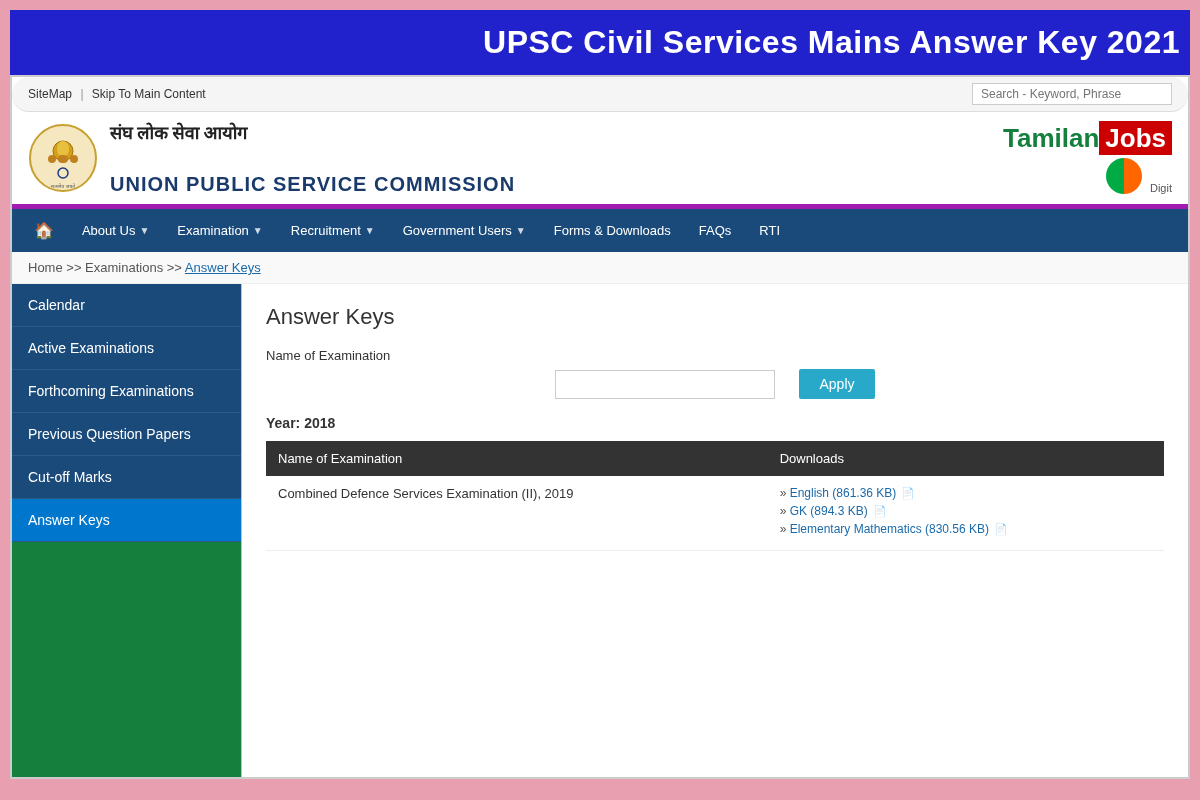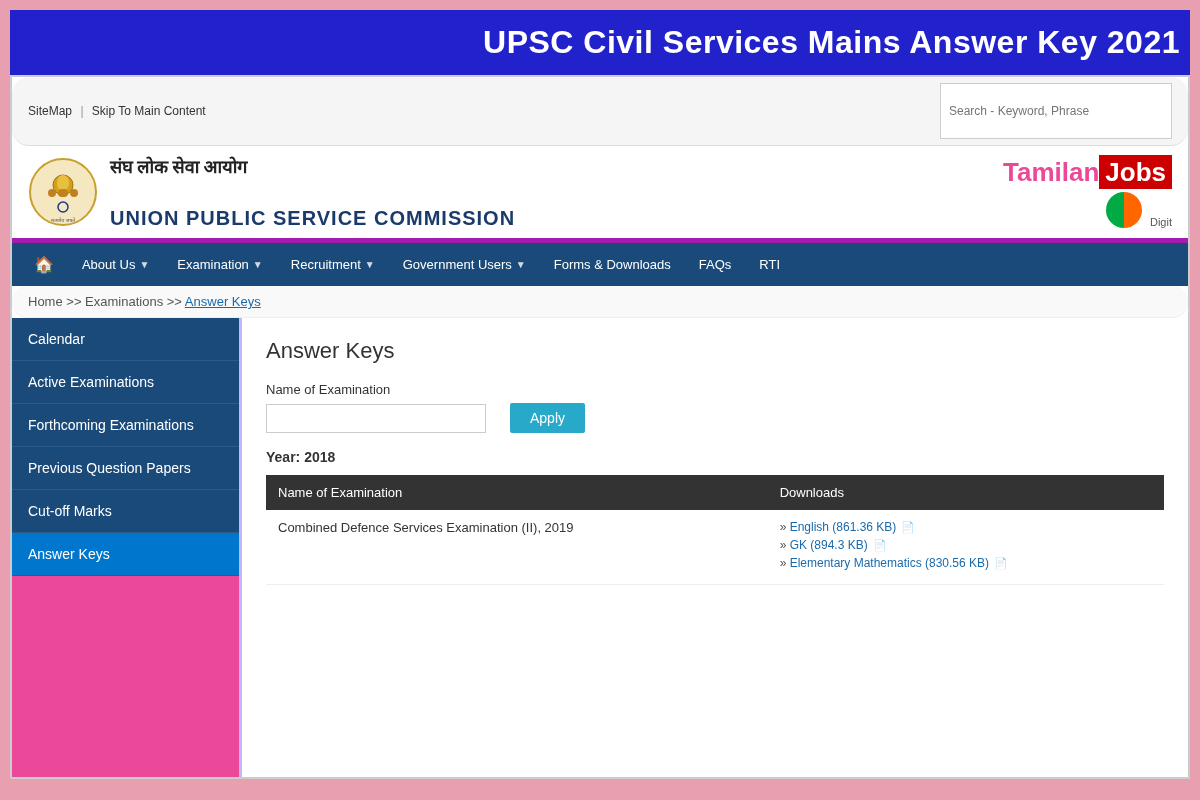--- a/index.html
+++ b/index.html
@@ -56,23 +56,23 @@
       text-decoration: none;
       font-size: 12px;
     }
     .utility-links span {
       margin: 0 5px;
       color: #999;
     }
 
     .search-bar input {
       border: 1px solid #ccc;
-      padding: 20px 8px;
+      padding: 3px 8px;
       font-size: 12px;
-      width: 232px;
+      width: 200px;
       color: #999;
     }
 
     
     .site-header {
       display: flex;
       align-items: center;
       justify-content: space-between;
       padding: 8px 16px;
       background: white;
@@ -115,21 +115,21 @@
     .brand-box {
       display: flex;
       flex-direction: column;
       align-items: flex-end;
     }
 
     .tamilan-jobs {
       font-size: 26px;
       font-weight: bold;
     }
-    .tamilan-part { color: #ec4899; }
+    .tamilan-part { color: #15803d; }
     .jobs-part {
       color: white;
       background: #cc0000;
       padding: 2px 6px;
       border-radius: 0;
     }
 
     .digit-logo {
       display: flex;
       align-items: flex-end;
@@ -181,21 +181,20 @@
       opacity: 0.8;
     }
 
     
     .breadcrumb {
       padding: 8px 16px;
       font-size: 13px;
       color: #555;
       background: #f9f9f9;
       border-bottom: 1px solid #eee;
-      border-radius: 15px;
     }
 
     .breadcrumb a {
       color: #555;
       text-decoration: none;
     }
 
     .breadcrumb .active-crumb {
       color: #1a6aaa;
       text-decoration: underline;
@@ -204,22 +203,22 @@
     
     .main-content {
       display: flex;
       height: calc(100% - 200px);
     }
 
     
     .sidebar {
       width: 230px;
       min-width: 230px;
-      background: #ec4899;
-      border-right: 3px solid #c4b5fd;
+      background: #15803d;
+      border-right: 1px solid #c4b5fd;
     }
 
     .sidebar-item {
       display: block;
       padding: 13px 16px;
       background: #1a4a7a;
       color: white;
       font-size: 14px;
       cursor: pointer;
       border-bottom: 1px solid #2a5a8a;
@@ -253,20 +252,21 @@
       font-size: 13px;
       color: #333;
       margin-bottom: 6px;
       display: block;
     }
 
     .form-row {
       display: flex;
       align-items: center;
       gap: 24px;
+      justify-content: center;
     }
 
     .form-input {
       border: 1px solid #ccc;
       padding: 6px 8px;
       width: 220px;
       font-size: 13px;
     }
 
     .apply-btn {

